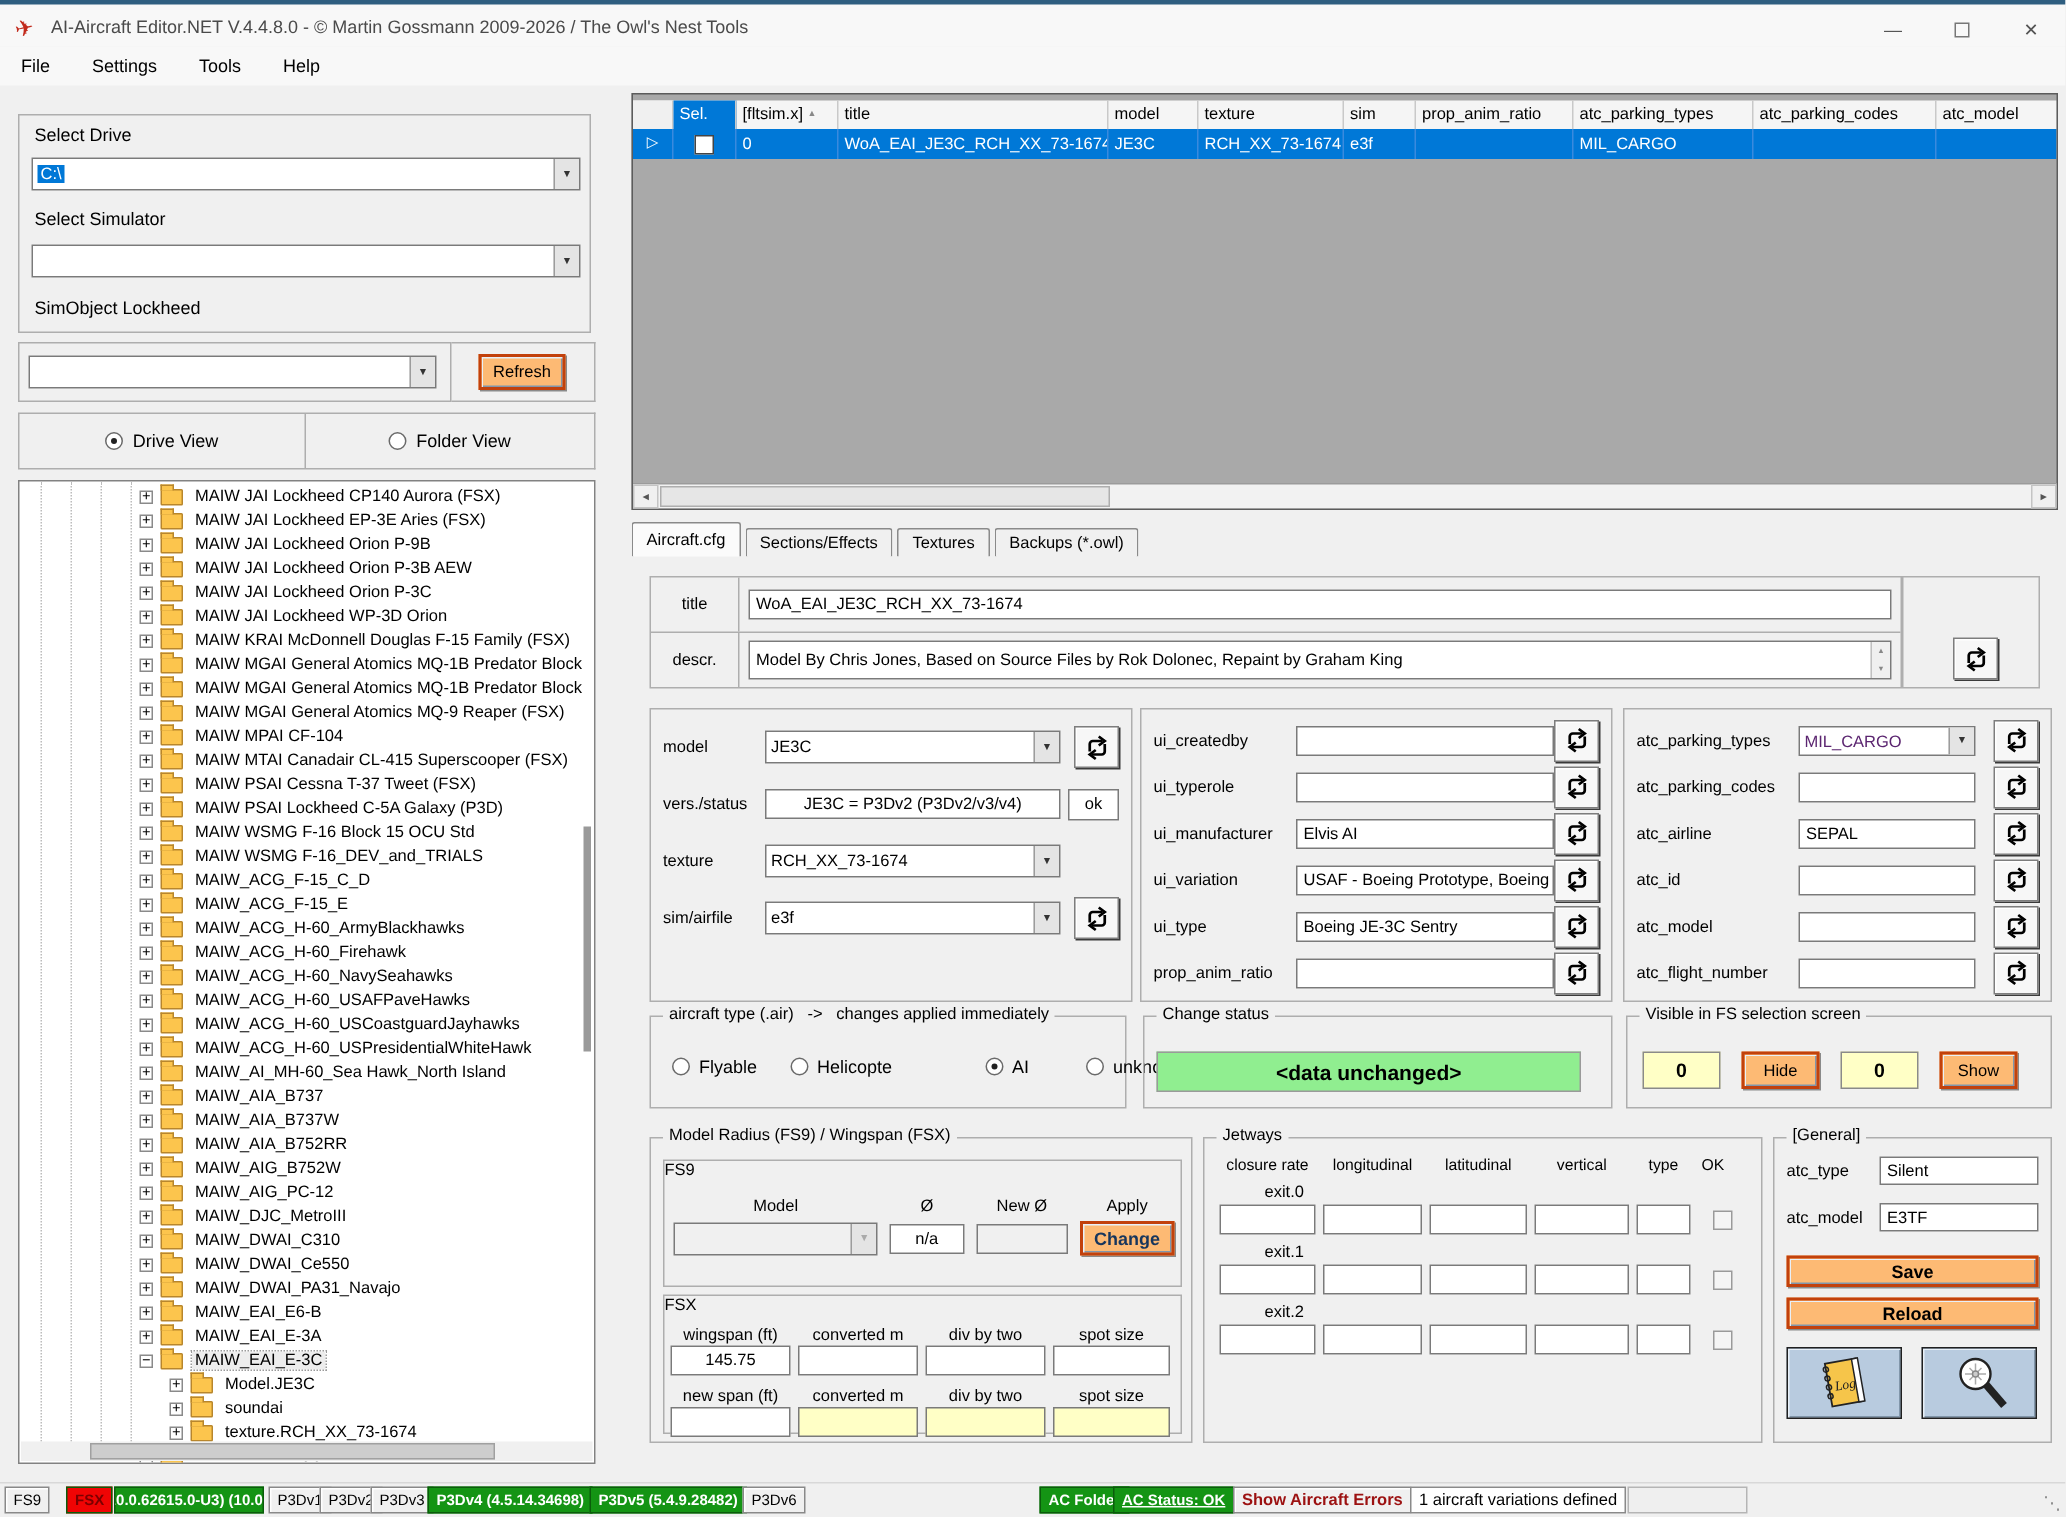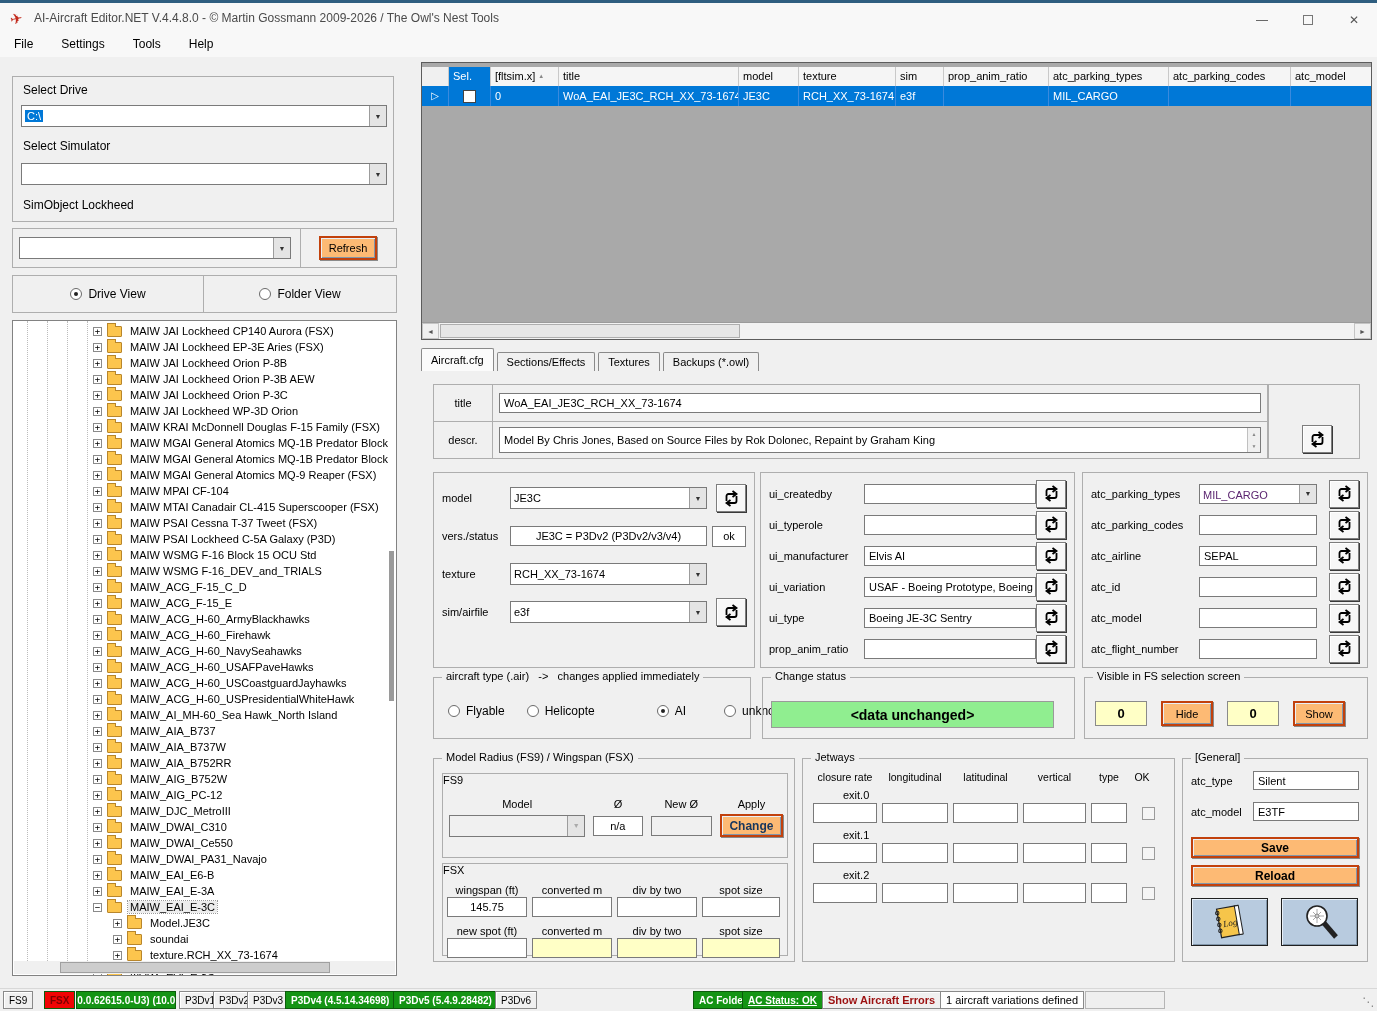--- a/index.html
+++ b/index.html
@@ -224,21 +224,21 @@
       <span class="tlabel">MAIW JAI Lockheed CP140 Aurora (FSX)</span>
     </div>
     <div class="trow" style="padding-left: 80px;">
       <span class="pm">+</span>
       <span class="folder"></span>
       <span class="tlabel">MAIW JAI Lockheed EP-3E Aries (FSX)</span>
     </div>
     <div class="trow" style="padding-left: 80px;">
       <span class="pm">+</span>
       <span class="folder"></span>
-      <span class="tlabel">MAIW JAI Lockheed Orion P-8B</span>
+      <span class="tlabel">MAIW JAI Lockheed Orion P-9B</span>
     </div>
     <div class="trow" style="padding-left: 80px;">
       <span class="pm">+</span>
       <span class="folder"></span>
       <span class="tlabel">MAIW JAI Lockheed Orion P-3B AEW</span>
     </div>
     <div class="trow" style="padding-left: 80px;">
       <span class="pm">+</span>
       <span class="folder"></span>
       <span class="tlabel">MAIW JAI Lockheed Orion P-3C</span>
@@ -776,21 +776,21 @@
       <span style="width:80px">div by two</span>
       <span style="width:78px">spot size</span>
     </div>
     <div class="fsx-f">
       <span class="tb ctr" style="width:80px">145.75</span>
       <span class="tb" style="width:80px"></span>
       <span class="tb" style="width:80px"></span>
       <span class="tb" style="width:78px"></span>
     </div>
     <div class="fsx-h">
-      <span style="width:80px">new spot (ft)</span>
+      <span style="width:80px">new span (ft)</span>
       <span style="width:80px">converted m</span>
       <span style="width:80px">div by two</span>
       <span style="width:78px">spot size</span>
     </div>
     <div class="fsx-f">
       <span class="tb" style="width:80px"></span>
       <span class="tb yellow" style="width:80px"></span>
       <span class="tb yellow" style="width:80px"></span>
       <span class="tb yellow" style="width:78px"></span>
     </div>

